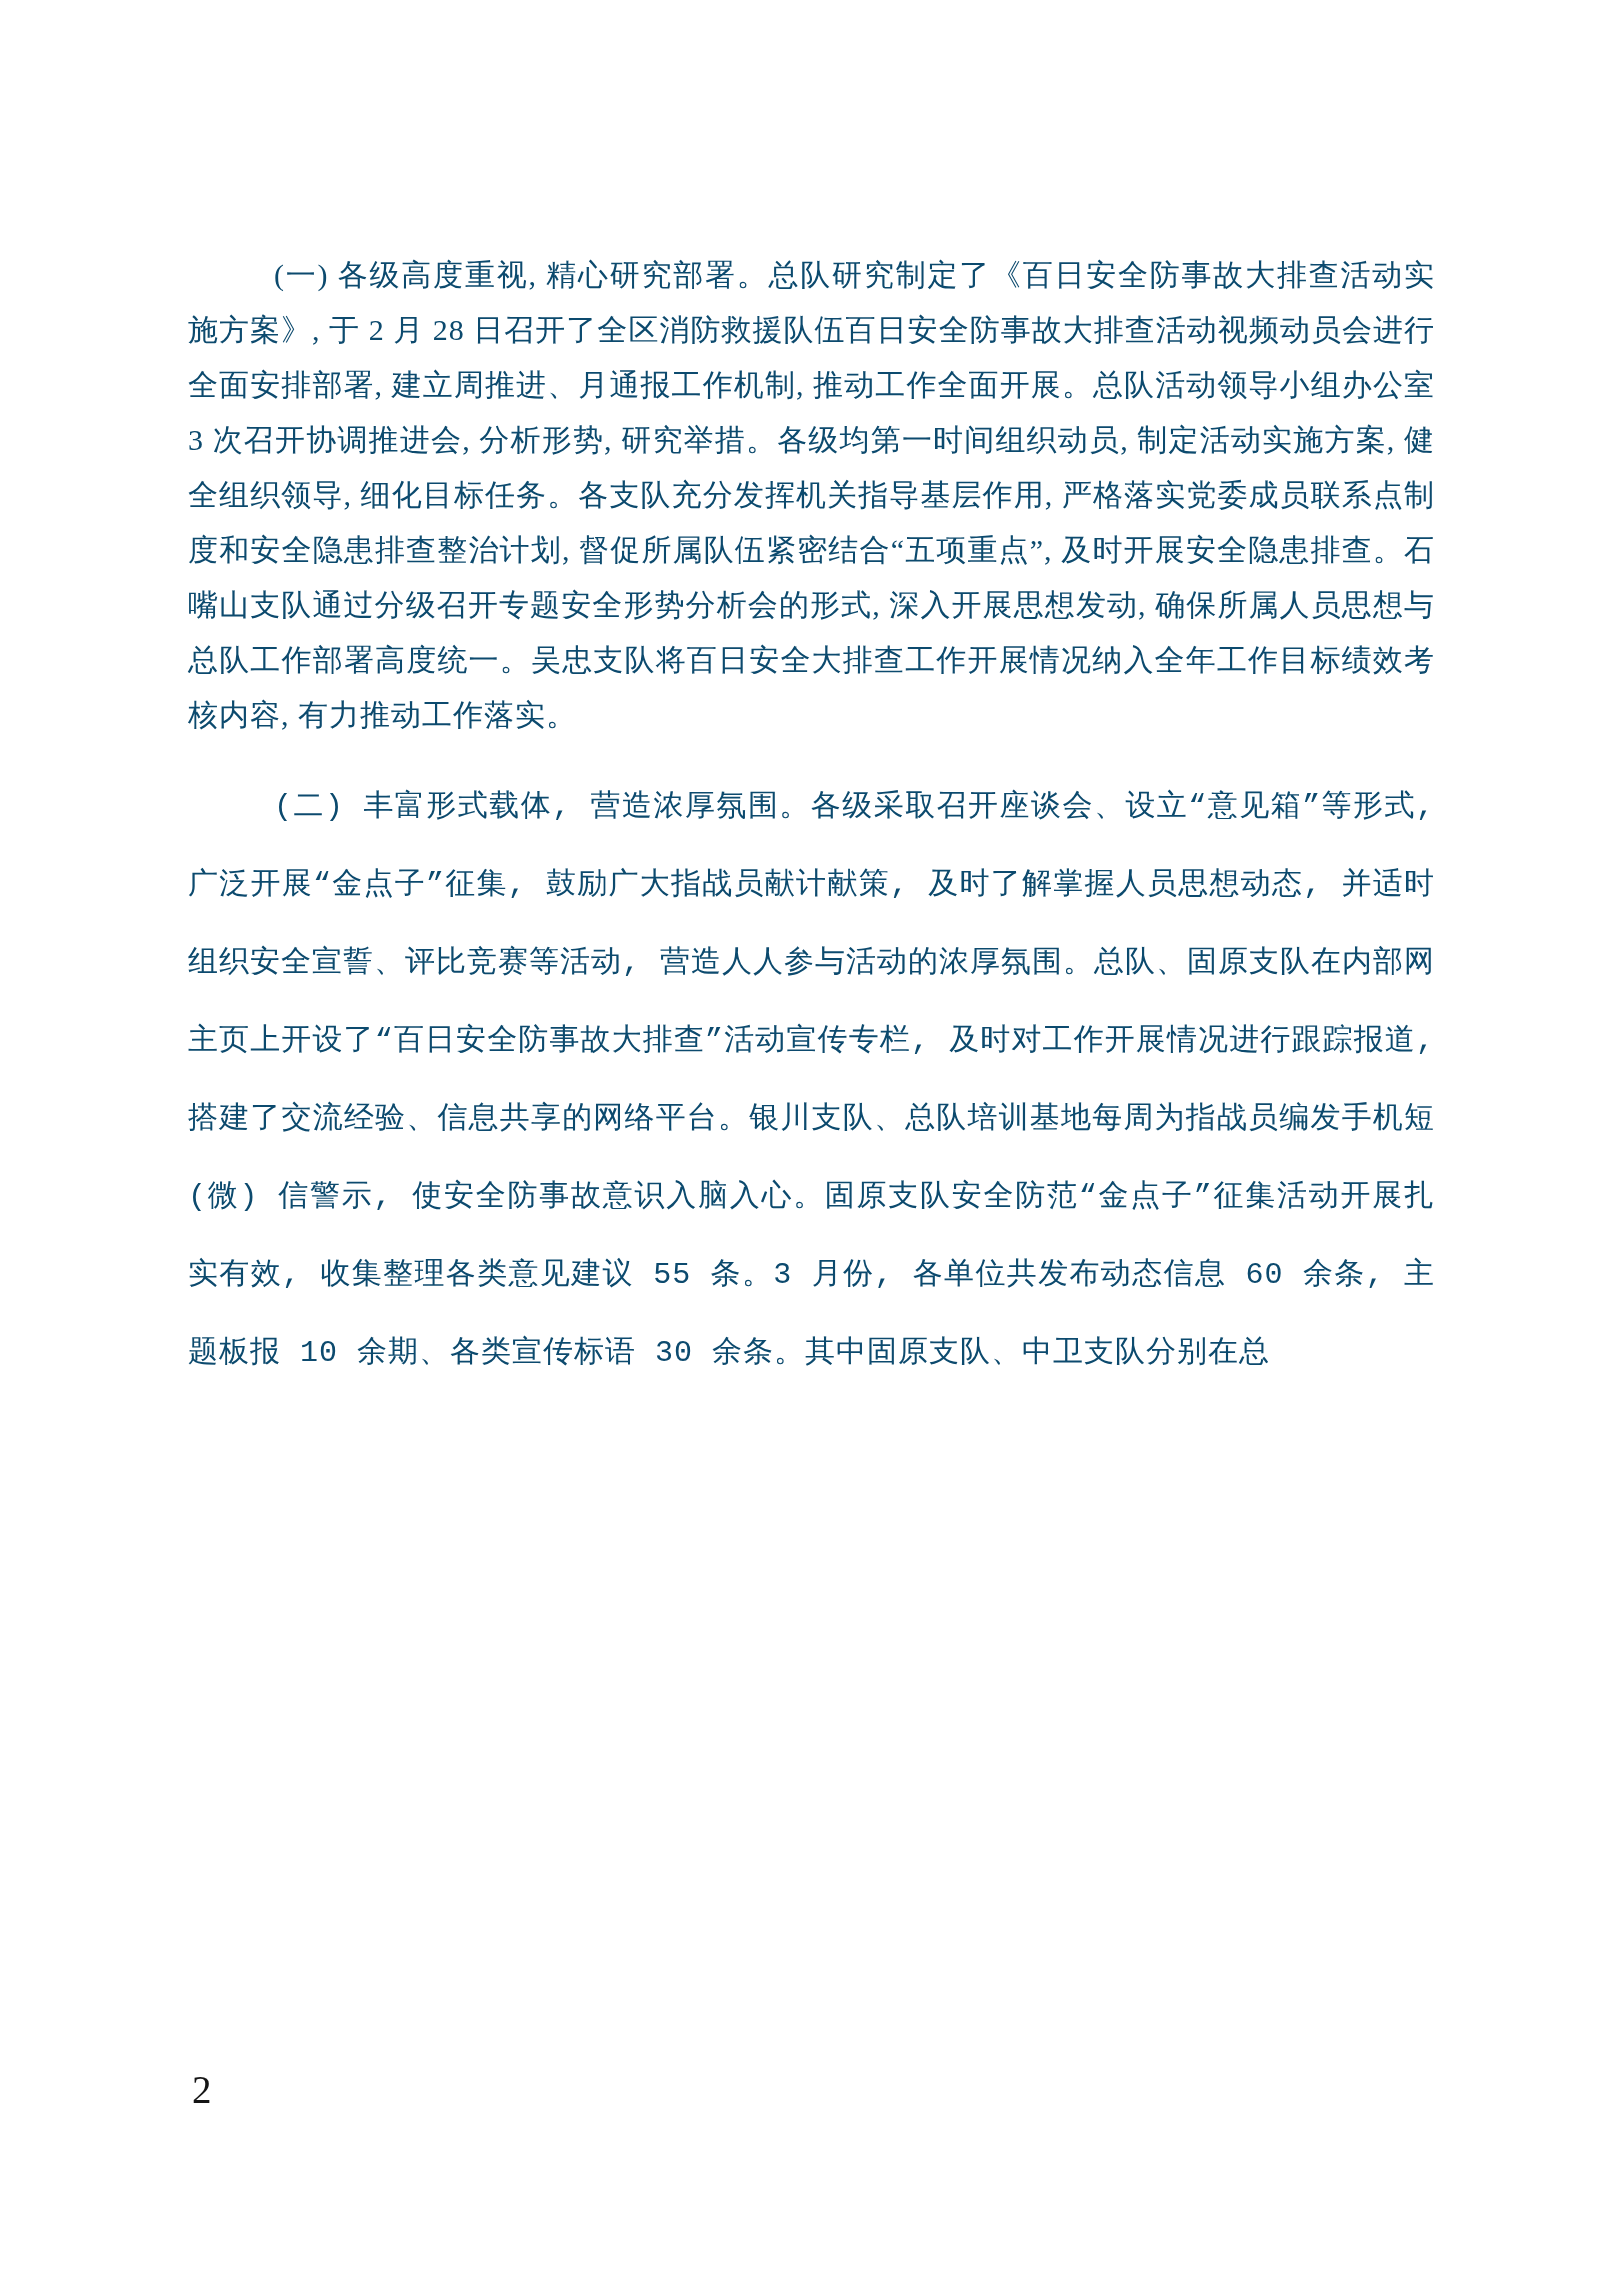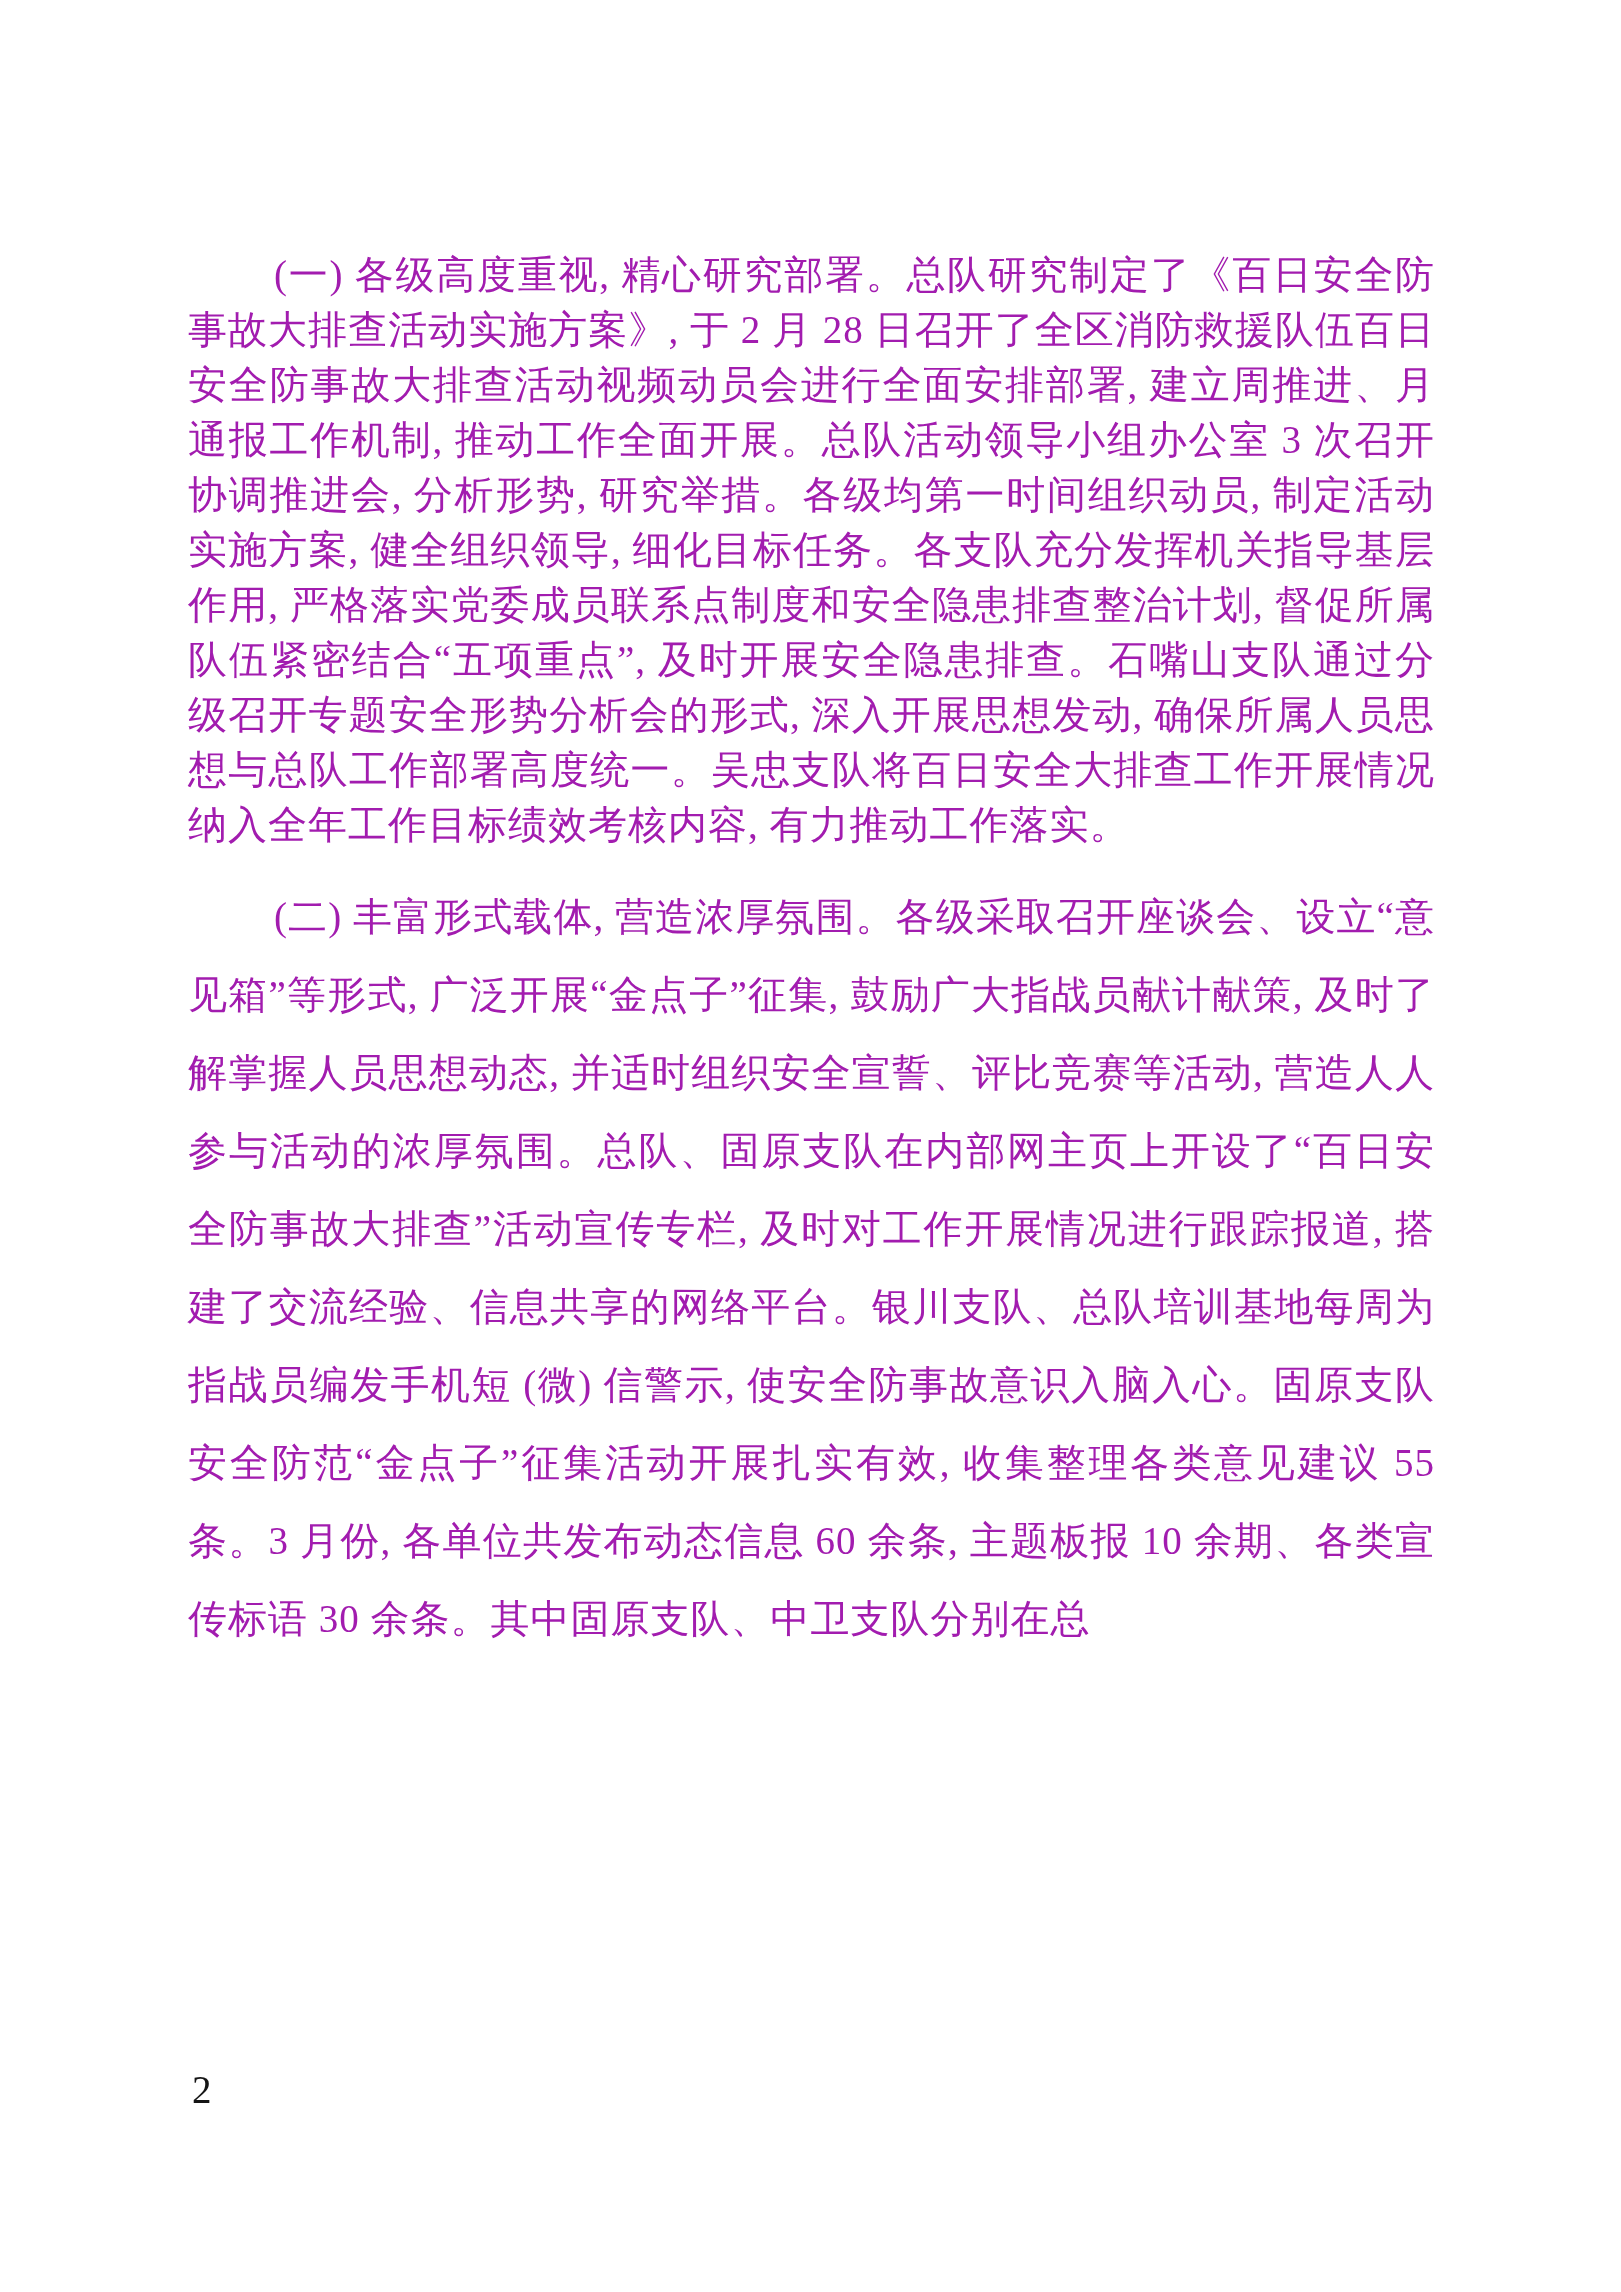--- a/index.html
+++ b/index.html
@@ -18,33 +18,34 @@
   }
   .text-block {
     position: absolute;
     left: 188px;
     top: 247px;
     width: 1247px;
   }
   .para {
     margin: 0;
     padding: 0;
-    font-size: 39px;
+    font-size: 30px;
     text-align: justify;
     text-justify: inter-ideograph;
     text-indent: 86px;
     letter-spacing: 1px;
-    color: #a21caf;
+    color: #0c4a6e;
   }
   .para-tight {
     line-height: 55px;
   }
   .para-loose {
     line-height: 78px;
     margin-top: 25.5px;
+    font-family: Liberation Mono, monospace;
   }
   .page-number {
     position: absolute;
     left: 192px;
     top: 2066px;
     font-size: 39px;
     line-height: 47px;
     color: #151515;
   }
 </style>

